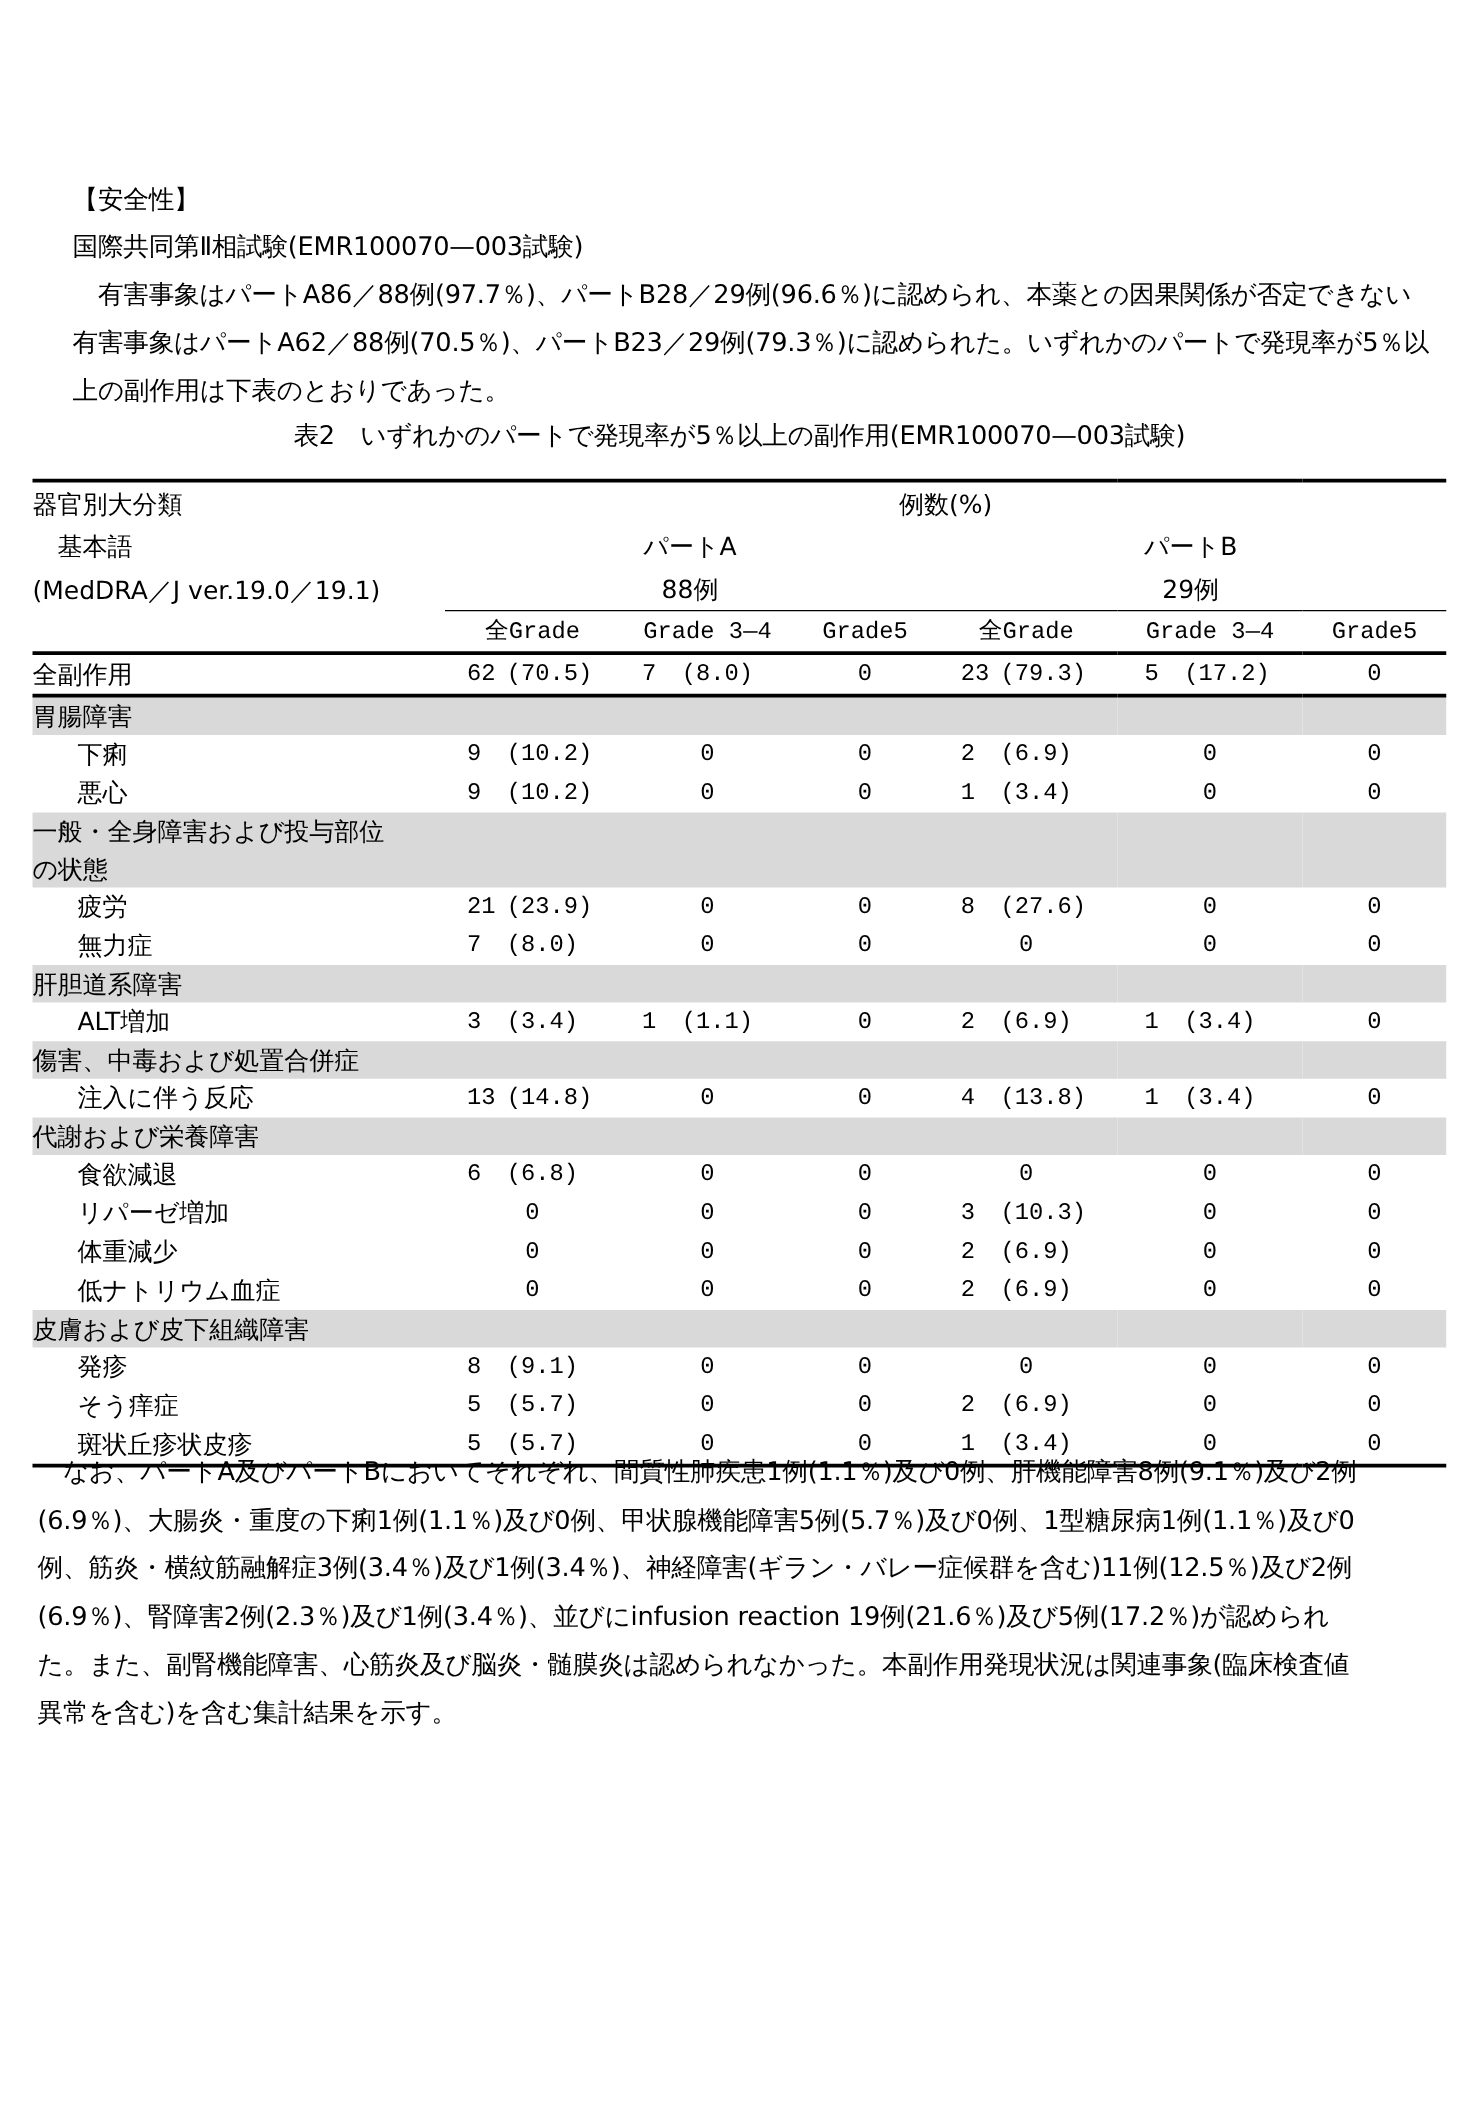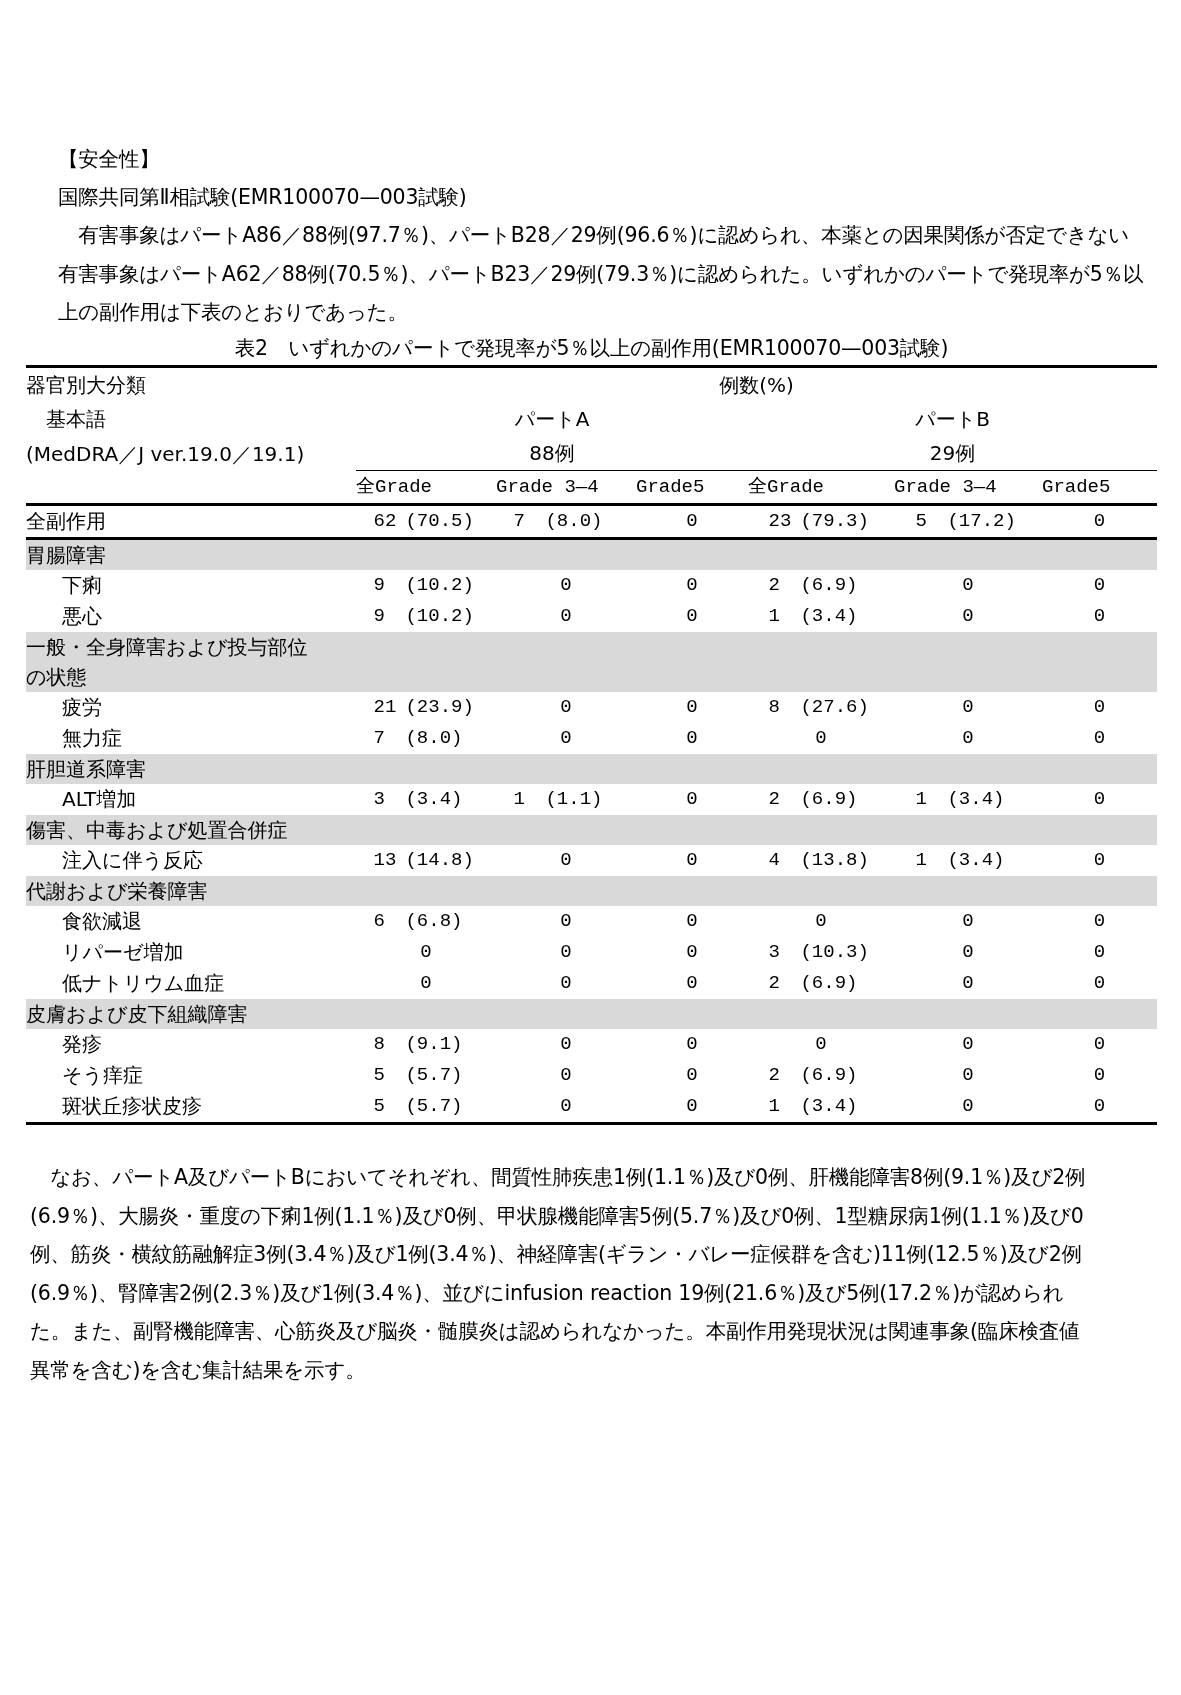--- a/index.html
+++ b/index.html
@@ -43,21 +43,21 @@
   .table-wrap {
     position: absolute;
     left: 26px;
     top: 333px;
     width: 1131px;
   }
   .tbl-caption {
     text-align: center;
     font-size: 20.5px;
     line-height: 30px;
-    margin-bottom: 2px;
+    margin-bottom: 20px;
     letter-spacing: -0.2px;
   }
   table.main {
     border-collapse: collapse;
     width: 1131px;
     table-layout: fixed;
     font-size: 19.5px;
   }
   table.main td, table.main th {
     padding: 0;
@@ -68,20 +68,21 @@
   .rule-thick-bot td { border-bottom: 3px solid #000; }
 
   .hdr-cell {
     font-size: 20px;
     line-height: 34px;
     white-space: nowrap;
   }
   .hdr-left { text-align: left; padding-left: 4px; }
   .hdr-center { text-align: center; }
   .grade-hdr {
+    text-align: center;
     font-size: 19px;
     line-height: 32px;
     font-family: "Liberation Mono", "DejaVu Sans Mono", monospace;
     white-space: nowrap;
   }
 
   .term-cell {
     text-align: left;
     font-size: 20px;
     line-height: 31px;
@@ -300,20 +301,29 @@
           <tr>
             <td class="term-cell jp indent">リパーゼ増加</td>
             <td class="num single">0</td>
             <td class="num single">0</td>
             <td class="num single">0</td>
             <td class="num"><span class="n">3</span><span class="p">(10.3)</span></td>
             <td class="num single">0</td>
             <td class="num single">0</td>
           </tr>
           <tr>
+            <td class="term-cell jp indent">体重減少</td>
+            <td class="num single">0</td>
+            <td class="num single">0</td>
+            <td class="num single">0</td>
+            <td class="num"><span class="n">2</span><span class="p">(6.9)</span></td>
+            <td class="num single">0</td>
+            <td class="num single">0</td>
+          </tr>
+          <tr>
             <td class="term-cell jp indent">低ナトリウム血症</td>
             <td class="num single">0</td>
             <td class="num single">0</td>
             <td class="num single">0</td>
             <td class="num"><span class="n">2</span><span class="p">(6.9)</span></td>
             <td class="num single">0</td>
             <td class="num single">0</td>
           </tr>
           <tr class="cat-row">
             <td class="term-cell jp">皮膚および皮下組織障害</td>

